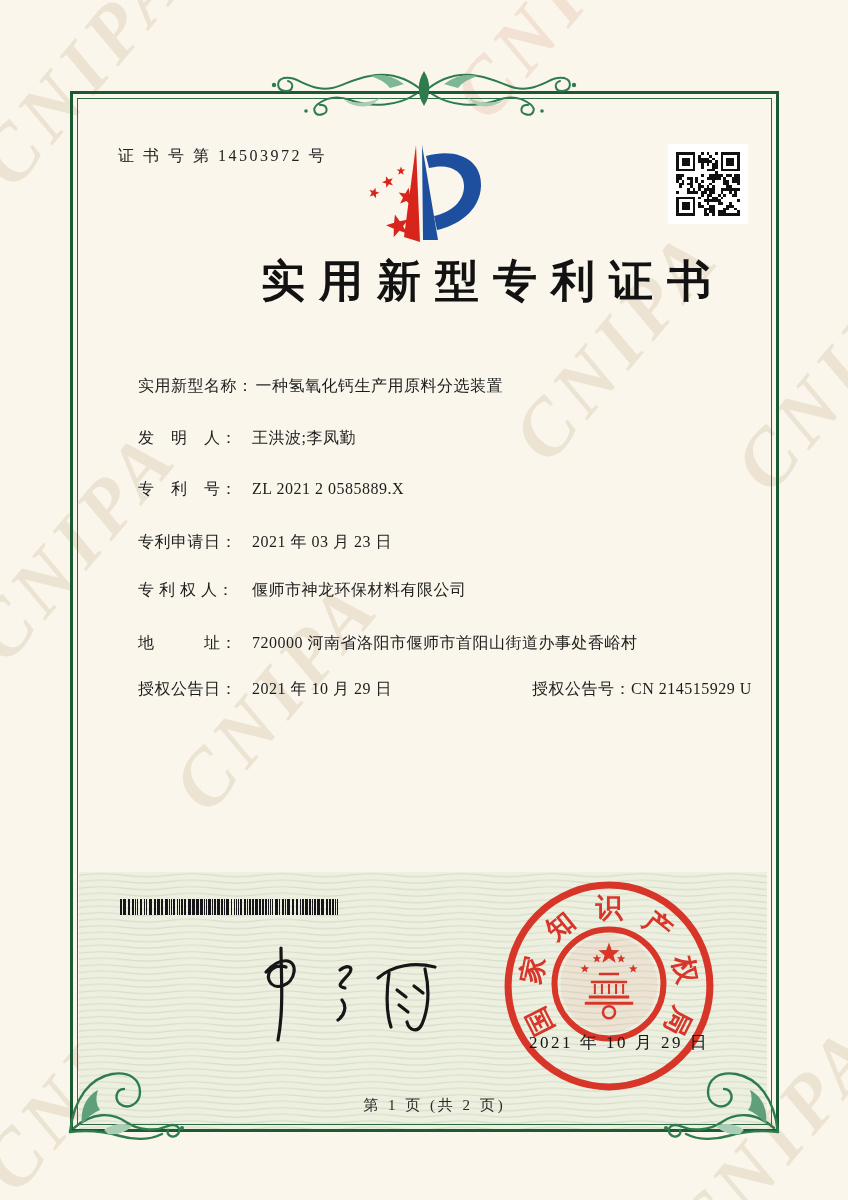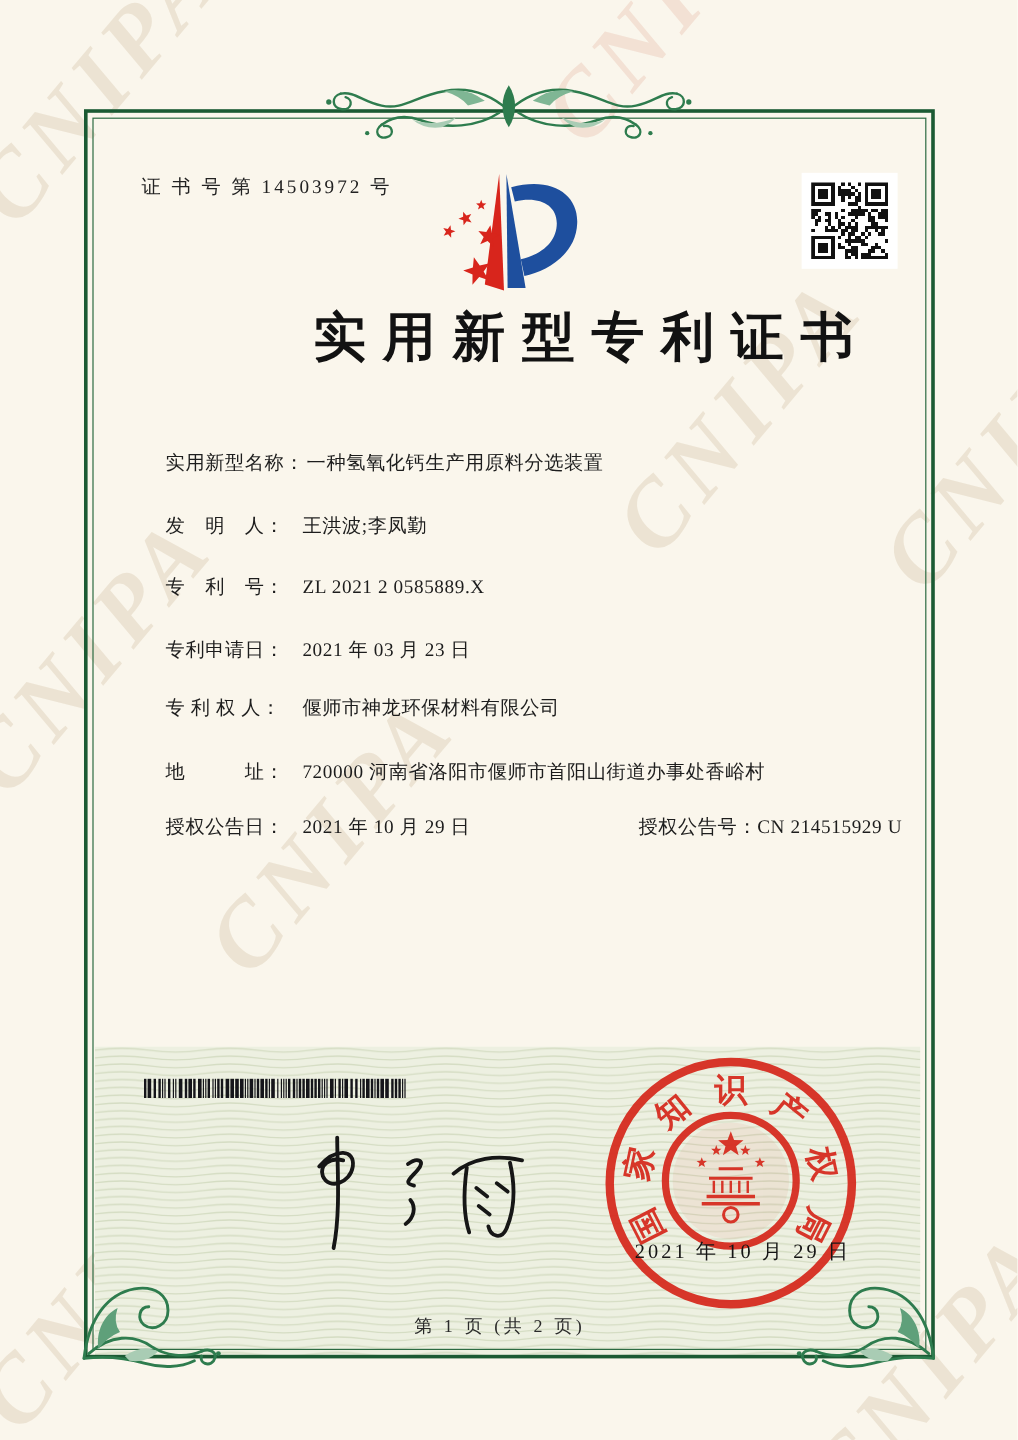--- a/index.html
+++ b/index.html
@@ -59,21 +59,21 @@
   
   .director{ position:absolute; left:122px; top:970px; z-index:4;
              font-family:"Liberation Sans","DejaVu Sans",sans-serif;
              font-size:19px; letter-spacing:4px; color:#1a1a1a; line-height:37px;}
   .signature{ position:absolute; left:228px; top:942px; width:235px; height:105px; z-index:4; }
   
   .seal{ position:absolute; left:498px; top:875px; width:222px; height:222px; z-index:4; opacity:0.93; }
   .seal-date{ position:absolute; left:529px; top:1031px; font-size:17px; letter-spacing:2.5px;
               color:#151515; z-index:5; white-space:nowrap; }
   
-  .page-num{ position:absolute; left:62px; width:709px; top:1096px; text-align:center;
+  .page-num{ position:absolute; left:80px; width:709px; top:1096px; text-align:center;
              font-size:15px; letter-spacing:3px; color:#2a2a2a; z-index:4; }
   .continuation{
     position:absolute; left:50%; transform:translateX(-50%); top:1139px;
     background:#fffdf7; padding:9px 28px; font-size:16px; font-style:italic;
     letter-spacing:4px; color:#1c1c1c; z-index:4; white-space:nowrap;
   }
 </style>
 </head>
 <body>
 

